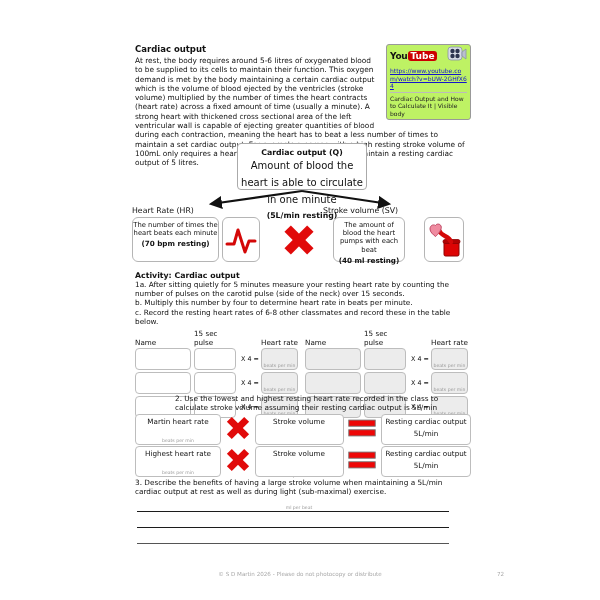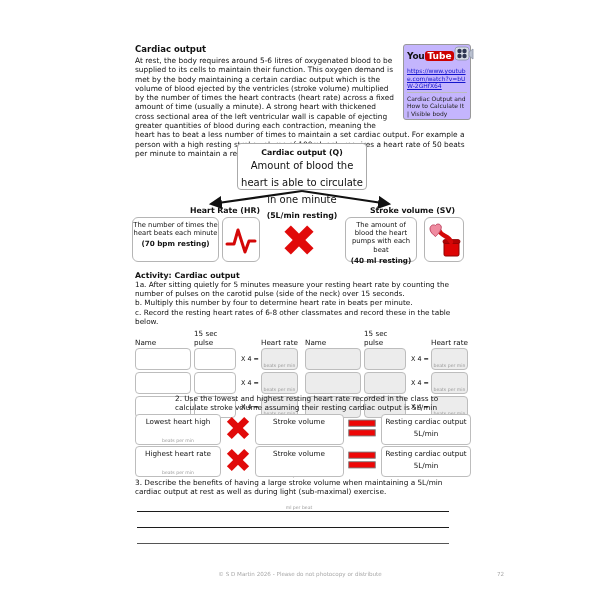--- a/index.html
+++ b/index.html
@@ -2,49 +2,49 @@
 <html><head>
 <meta charset="utf-8">
 <style>
   * { margin:0; padding:0; box-sizing:border-box; }
   html,body { width:600px; height:600px; background:#fff; overflow:hidden;
               font-family:"DejaVu Sans","Liberation Sans",sans-serif; color:#111; }
   .page { position:relative; width:600px; height:600px; background:#fff; }
 
   
   .header-block { position:absolute; left:135px; top:44px; width:336px; }
-  .yt-box { float:right; width:68px; margin-left:6px; margin-bottom:2px;
-            border:1px solid #999; border-radius:3px; background:#c4b5fd; padding:2px 3px; }
+  .yt-box { float:right; width:85px; margin-left:6px; margin-bottom:2px;
+            border:1px solid #999; border-radius:3px; background:#bef264; padding:2px 3px; }
   .yt-top { display:flex; align-items:center; justify-content:space-between; height:18px; }
   .yt-logo { display:flex; align-items:center; }
   .yt-you { font-weight:bold; font-size:9px; color:#111; letter-spacing:-0.3px; }
   .yt-tube { font-weight:bold; font-size:9px; color:#fff; background:#cc0000;
              border-radius:3px; padding:0 2px; margin-left:1px; }
   .yt-link { font-size:6px; line-height:7.5px; color:#1414cc; text-decoration:underline;
              word-break:break-all; border-bottom:1px solid #bbb; padding-bottom:2px; margin-top:2px; }
   .yt-caption { font-size:6px; line-height:7.5px; color:#222; padding-top:2px; }
   .doc-title { font-size:8.5px; font-weight:bold; margin-bottom:2px; }
   .para { font-size:7.4px; line-height:9.3px; text-align:left; }
 
   
   .flow { position:absolute; left:135px; top:143px; width:336px; height:122px; }
   .main-box { position:absolute; left:102px; top:0; width:130px; height:47px;
               border:1px solid #aaa; border-radius:4px; background:#fff;
               text-align:center; padding-top:4px; }
   .b-title { font-size:7.8px; font-weight:bold; }
   .b-desc  { font-size:10px; line-height:17px; }
   .b-val   { font-size:7.8px; font-weight:bold; margin-top:3px; }
   .arrows { position:absolute; left:0; top:46px; width:336px; height:20px; }
-  .branch-heading { position:absolute; top:63px; font-size:7.8px; font-weight:bold; text-align:right; }
+  .branch-heading { position:absolute; top:63px; font-size:7.8px; font-weight:normal; text-align:left; }
   .hr-heading { left:-3px; width:128px; }
   .sv-heading { left:188px; width:132px; }
   .flow-box { position:absolute; top:74px; height:45px; border:1px solid #b5b5b5;
               border-radius:6px; background:#fff; text-align:center; padding-top:3px; }
   .hr-box { left:-3px; width:87px; }
-  .sv-box { left:210px; width:72px; }
+  .sv-box { left:198px; width:72px; }
   .icon-box { position:absolute; top:74px; height:45px; border:1px solid #b5b5b5;
               border-radius:6px; background:#fff; display:flex; align-items:center; justify-content:center; }
   .ecg-box { left:87px; width:38px; }
   .pour-box { left:289px; width:40px; }
   .f-desc { font-size:6.8px; line-height:8.2px; }
   .f-val  { font-size:7.2px; font-weight:bold; margin-top:2px; }
   .mult-x-flow { position:absolute; left:147px; top:80px; width:34px; height:34px; }
 
   
   .activity { position:absolute; left:135px; top:271px; width:340px; }
@@ -243,21 +243,21 @@
           </span>
       </div>
     </div>
   </div>
 
   <div class="sec2">
     <div class="sec2-text">2. Use the lowest and highest resting heart rate recorded in the class to calculate stroke volume assuming their resting cardiac output is 5L/min</div>
 
     <div class="s2row">
       <div class="s2box s2-left">
-        <div class="s2label">Lowest heart high</div>
+        <div class="s2label">Martin heart rate</div>
         <div class="s2unit">beats per min</div>
       </div>
       <span>
         <svg width="26" height="26" viewBox="0 0 30 30">
             <g stroke="#e10a0a" stroke-width="8">
               <line x1="5" y1="5" x2="25" y2="25"></line>
               <line x1="25" y1="5" x2="5" y2="25"></line>
             </g>
           </svg>
       </span>

